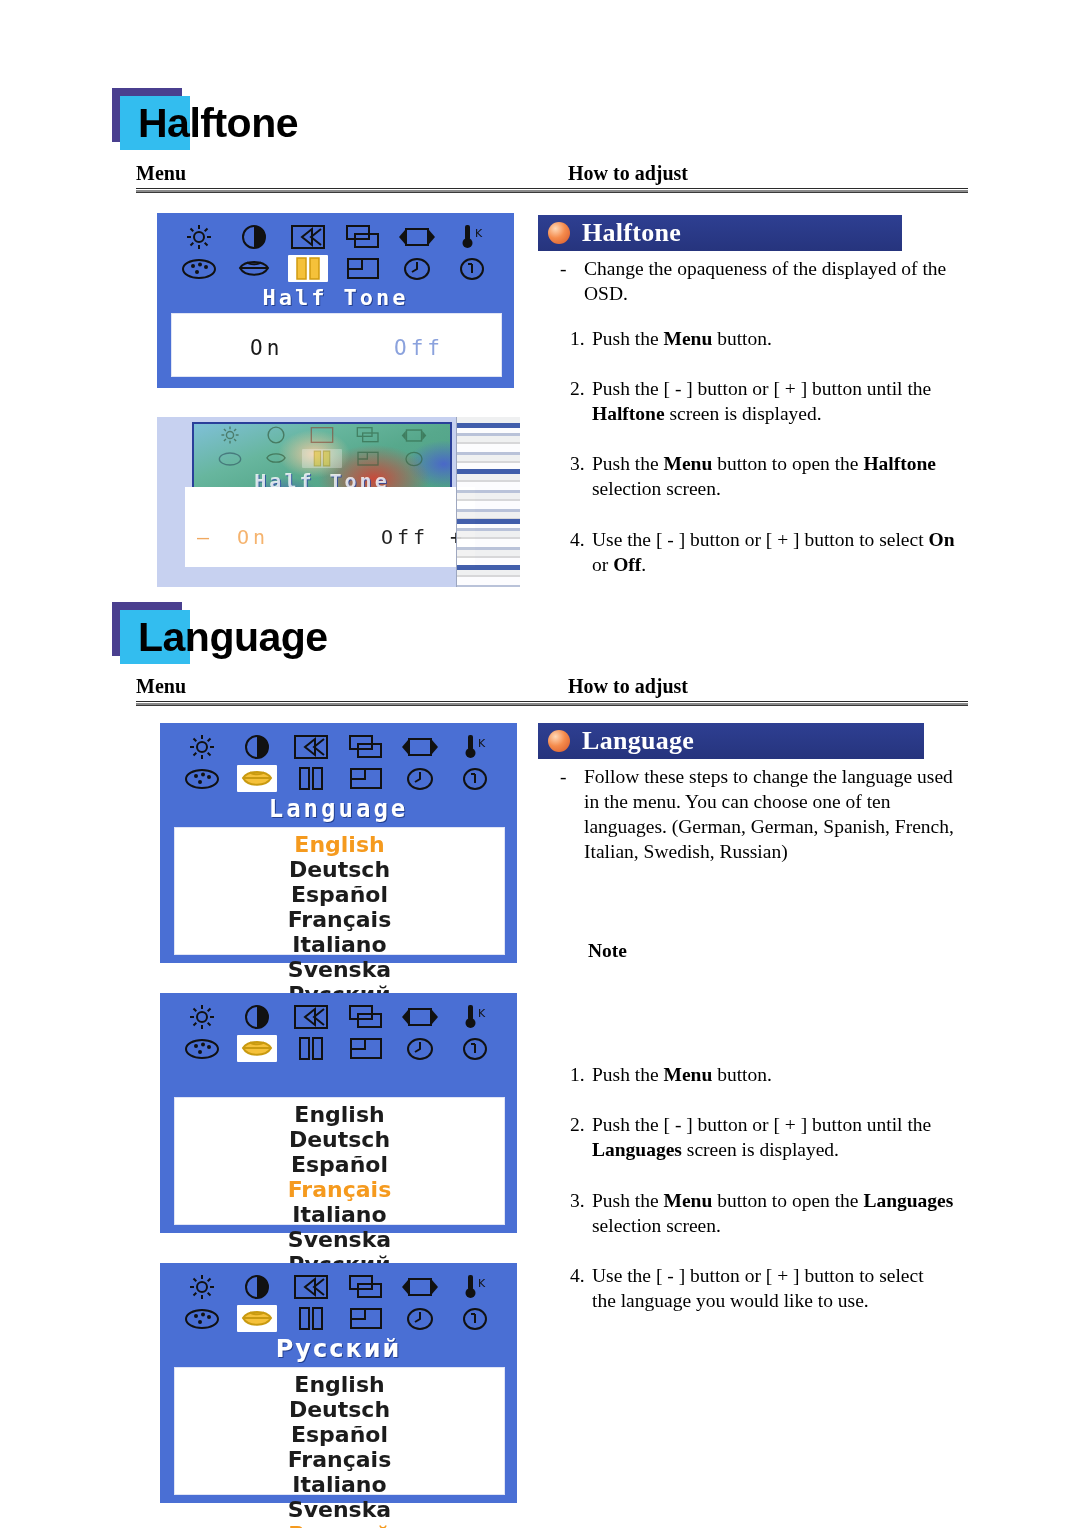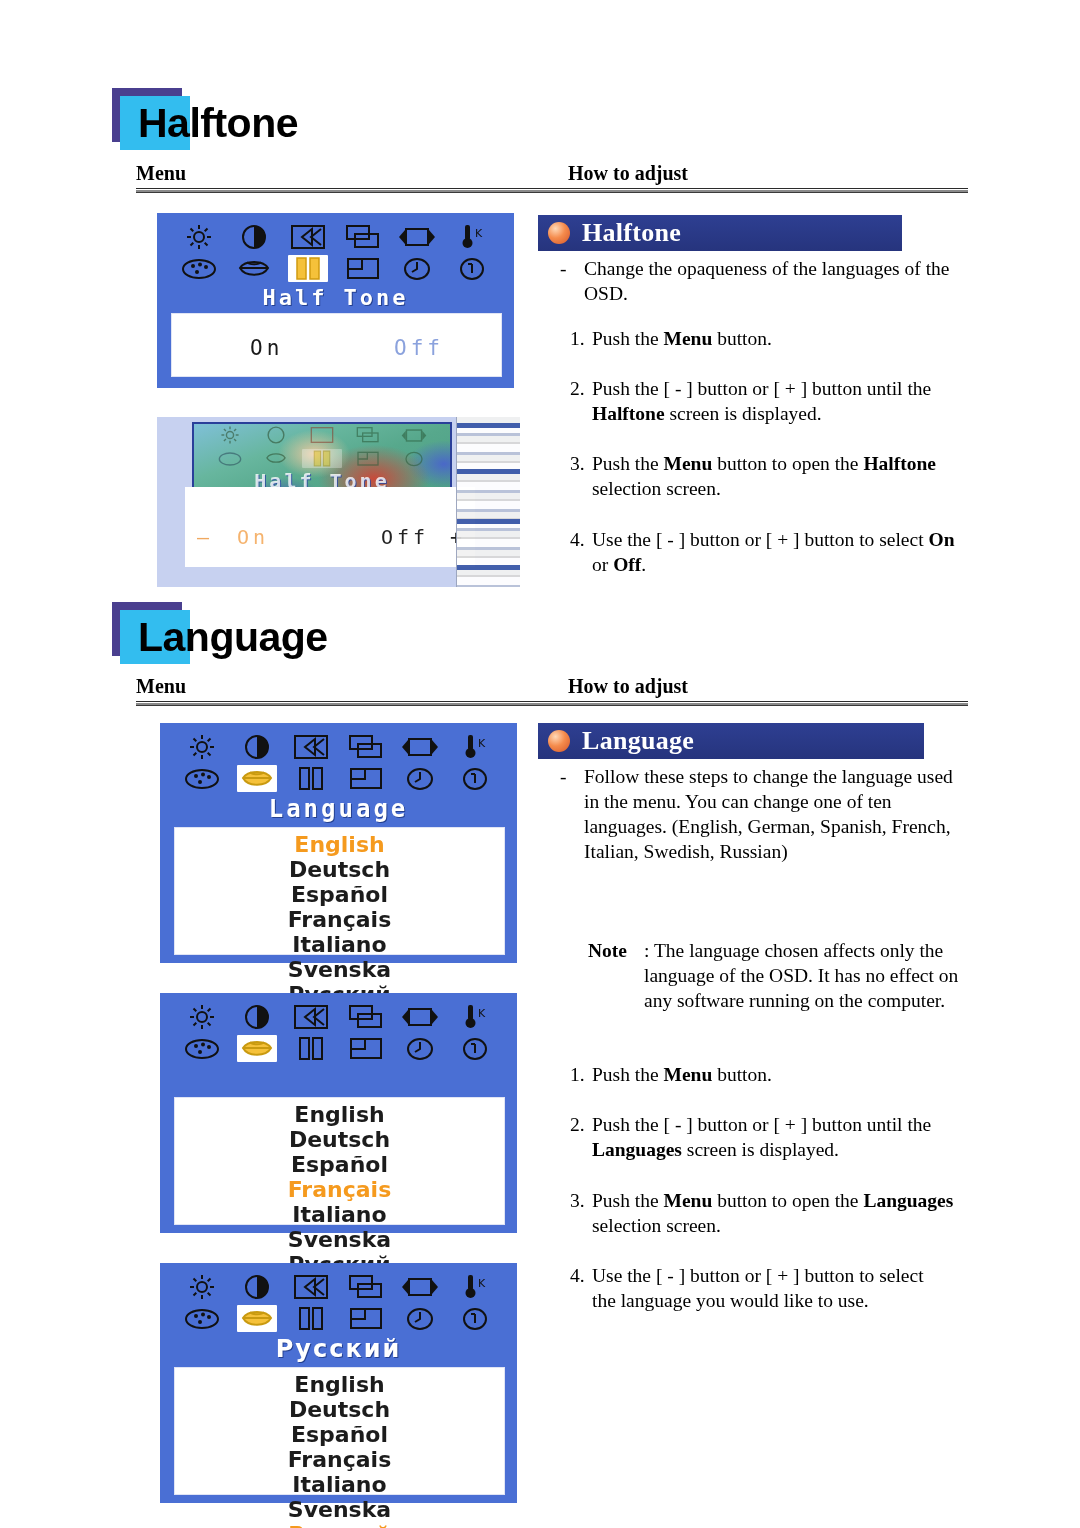--- a/index.html
+++ b/index.html
@@ -280,21 +280,21 @@
     </div>
   </div>
 
   <div class="titlebar" style="left:538px;top:215px;width:364px;height:36px;">
     <div class="bullet"></div>
     <span class="tb-txt">Halftone</span>
   </div>
 
   <div class="dash" style="left:560px;top:256px;width:400px;">
     <span class="d">-</span>
-    <span class="txt">Change the opaqueness of the languages of the OSD.</span>
+    <span class="txt">Change the opaqueness of the displayed of the OSD.</span>
   </div>
 
   <div class="hang" id="h-step-0" style="left:570px;top:326px;width:400px;">
     <span class="num">1.</span>
     <span class="txt"><span>Push the </span><b>Menu</b><span> button.</span></span>
   </div>
   <div class="hang" id="h-step-1" style="left:570px;top:376px;width:395px;">
     <span class="num">2.</span>
     <span class="txt"><span>Push the [ - ]  button or [ + ]  button until the </span><b>Halftone</b><span> screen is displayed.</span></span>
   </div>
@@ -621,26 +621,25 @@
       </div>
     </div>
 
   <div class="titlebar" style="left:538px;top:723px;width:386px;height:36px;">
     <div class="bullet"></div>
     <span class="tb-txt">Language</span>
   </div>
 
   <div class="dash" style="left:560px;top:764px;width:410px;">
     <span class="d">-</span>
-    <span class="txt">Follow these steps to change the language used in the menu. You can change one of ten languages. (English, German, Spanish, French, Italian, Swedish, Russian)</span>
+    <span class="txt">Follow these steps to change the language used in the menu. You can choose one of ten languages. (German, German, Spanish, French, Italian, Swedish, Russian)</span>
   </div>
 
   <div class="body-txt note" style="left:588px;top:938px;width:385px;">
     <span class="nb">Note</span>
-    <span class="txt">: The language chosen affects only the language of the OSD. It has no effect on any software running on the computer.</span>
   </div>
 
   <div class="hang" id="l-step-0" style="left:570px;top:1062px;width:400px;">
     <span class="num">1.</span>
     <span class="txt"><span>Push the </span><b>Menu</b><span> button.</span></span>
   </div>
   <div class="hang" id="l-step-1" style="left:570px;top:1112px;width:400px;">
     <span class="num">2.</span>
     <span class="txt"><span>Push the [ - ]  button or [ + ]  button until the </span><b>Languages</b><span> screen is displayed.</span></span>
   </div>

